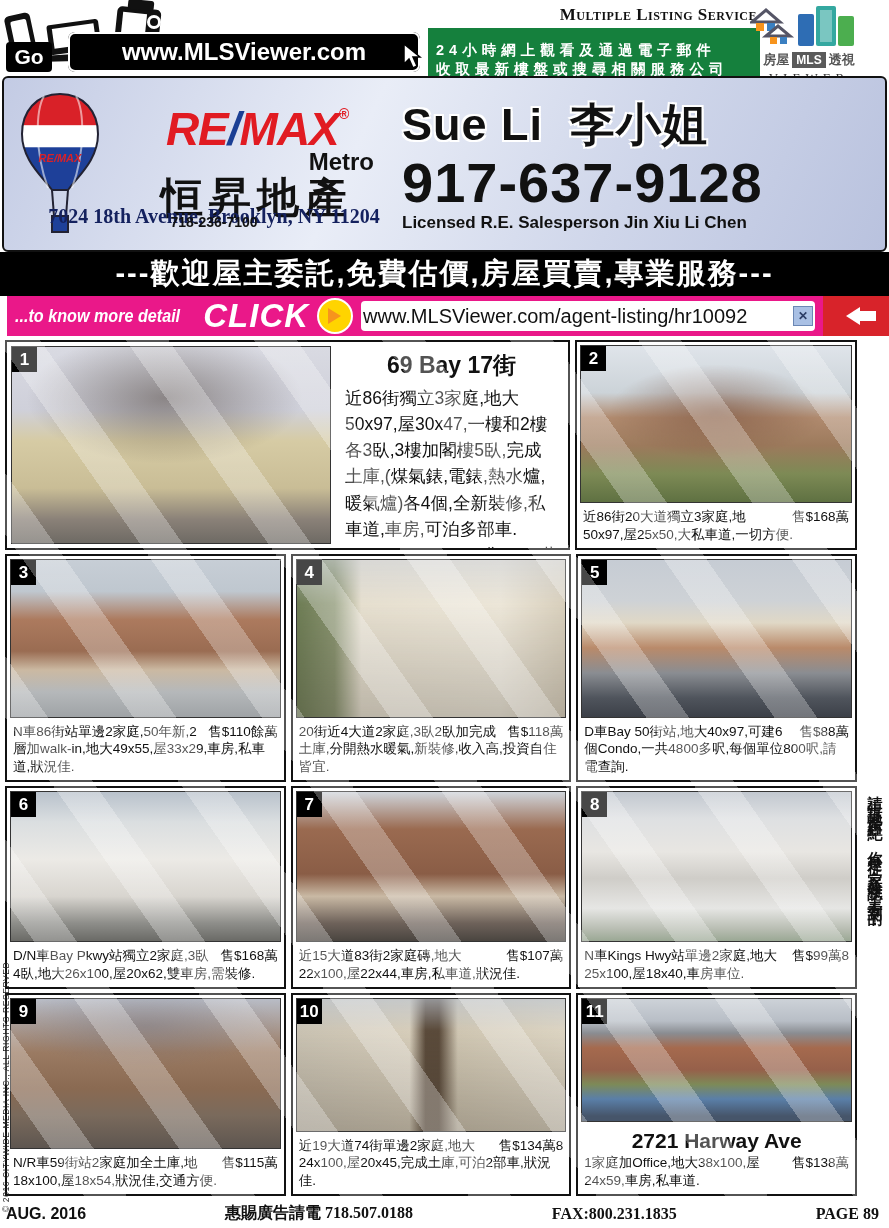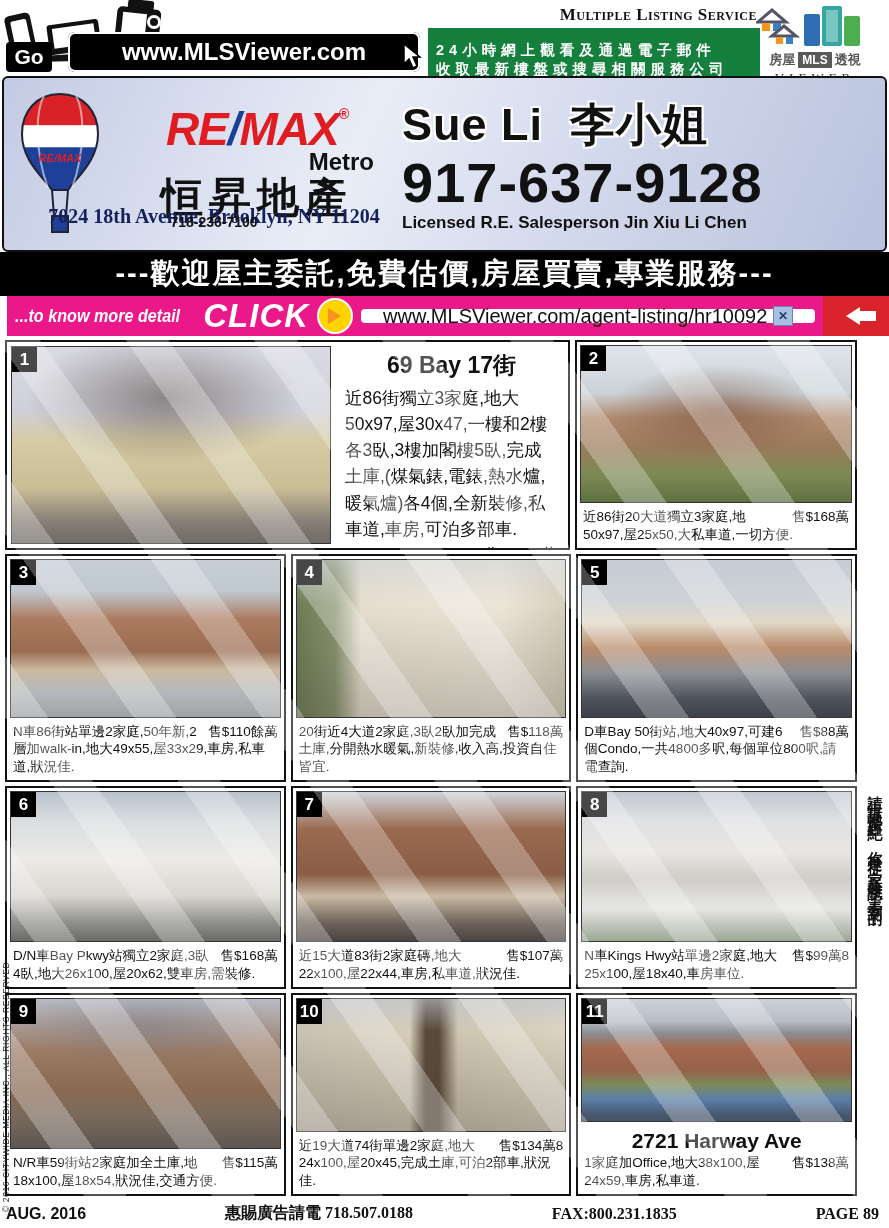--- a/index.html
+++ b/index.html
@@ -13,21 +13,21 @@
           font-weight:800;font-size:21px;display:flex;align-items:center;justify-content:center;border-radius:4px;}
   .url-pill{position:absolute;left:68px;top:32px;width:352px;height:40px;background:#000;border-radius:7px;
             color:#fff;font-size:24px;font-weight:800;display:flex;align-items:center;justify-content:center;
             box-shadow:inset 0 0 0 2px #fff;}
   .cursor-arrow{position:absolute;left:402px;top:44px;}
   .tagline-box{position:absolute;left:428px;top:28px;width:332px;height:64px;background:#15803d;color:#fff;
                display:flex;flex-direction:column;justify-content:center;padding:0 8px;box-sizing:border-box;}
   .tagline-box div{font-size:14.5px;letter-spacing:5px;white-space:nowrap;font-weight:600;}
   .mls-service{position:absolute;right:132px;top:5px;font-family:"Liberation Serif",serif;
                font-variant:small-caps;font-weight:700;font-size:17px;letter-spacing:.5px;}
-  .mls-logo{position:absolute;right:12px;top:6px;width:124px;text-align:center;}
+  .mls-logo{position:absolute;right:18px;top:6px;width:124px;text-align:center;}
   .mls-logo .row2{display:flex;align-items:center;justify-content:center;gap:3px;margin-top:1px;}
   .mls-logo .zh{font-size:13px;font-weight:700;color:#555;}
   .mls-logo .mlsbox{background:#5a5a5a;color:#fff;font-weight:800;font-size:12px;padding:1px 4px;}
   .mls-logo .viewer{font-family:"Liberation Serif",serif;font-size:13px;letter-spacing:5px;color:#333;margin-top:1px;}
 
   
   .agent{position:relative;height:176px;margin:0 2px;border:2px solid #111;border-radius:6px;box-sizing:border-box;
          background:linear-gradient(115deg,#c3cbe4 0%,#e9edf7 40%,#cfd6ea 70%,#b9c2de 100%);
          display:flex;align-items:center;}
   .balloon{margin:2px 6px 0 10px;flex:0 0 auto;}
@@ -51,22 +51,22 @@
   .welcome{height:44px;background:#000;color:#fff;display:flex;align-items:center;justify-content:center;
            font-size:29px;font-weight:700;letter-spacing:2px;white-space:nowrap;}
 
   
   .clickbar{height:40px;background:#ea1889;display:flex;align-items:center;padding-left:8px;gap:8px;margin-left:7px;}
   .lead{color:#fff;font-style:italic;font-weight:800;font-size:19px;white-space:nowrap;transform:scaleX(.85);transform-origin:left;}
   .click-word{color:#fff;font-style:italic;font-weight:800;font-size:33px;letter-spacing:1px;margin-left:-14px;}
   .go-circle{width:32px;height:32px;border-radius:50%;background:#ffd400;border:2px solid #fff;
              display:flex;align-items:center;justify-content:center;flex:0 0 auto;}
   .go-circle .tri{width:0;height:0;border:8px solid transparent;border-left:13px solid #f7941d;margin-left:6px;}
-  .url-field{flex:1;height:14px;background:#fff;border-radius:4px;display:flex;align-items:center;
-             padding:0 22px;font-size:20px;color:#111;}
+  .url-field{flex:1;height:30px;background:#fff;border-radius:4px;display:flex;align-items:center;
+             padding:0 2px;font-size:20px;color:#111;}
   .url-text{flex:1;white-space:nowrap;overflow:hidden;}
   .x-box{width:18px;height:18px;background:#a9c0e4;border:1px solid #6b87b4;color:#2c3e66;font-size:12px;
          font-weight:700;display:flex;align-items:center;justify-content:center;}
   .back-btn{width:66px;height:40px;background:#d8232a;display:flex;align-items:center;justify-content:center;flex:0 0 auto;}
   .back-btn .tri{width:0;height:0;border:9px solid transparent;border-right:14px solid #fff;}
   .back-btn .shaft{width:16px;height:10px;background:#fff;}
 
   
   .listings{margin:4px 32px 0 5px;}
   .lrow{display:grid;gap:5px;margin-bottom:4px;}

